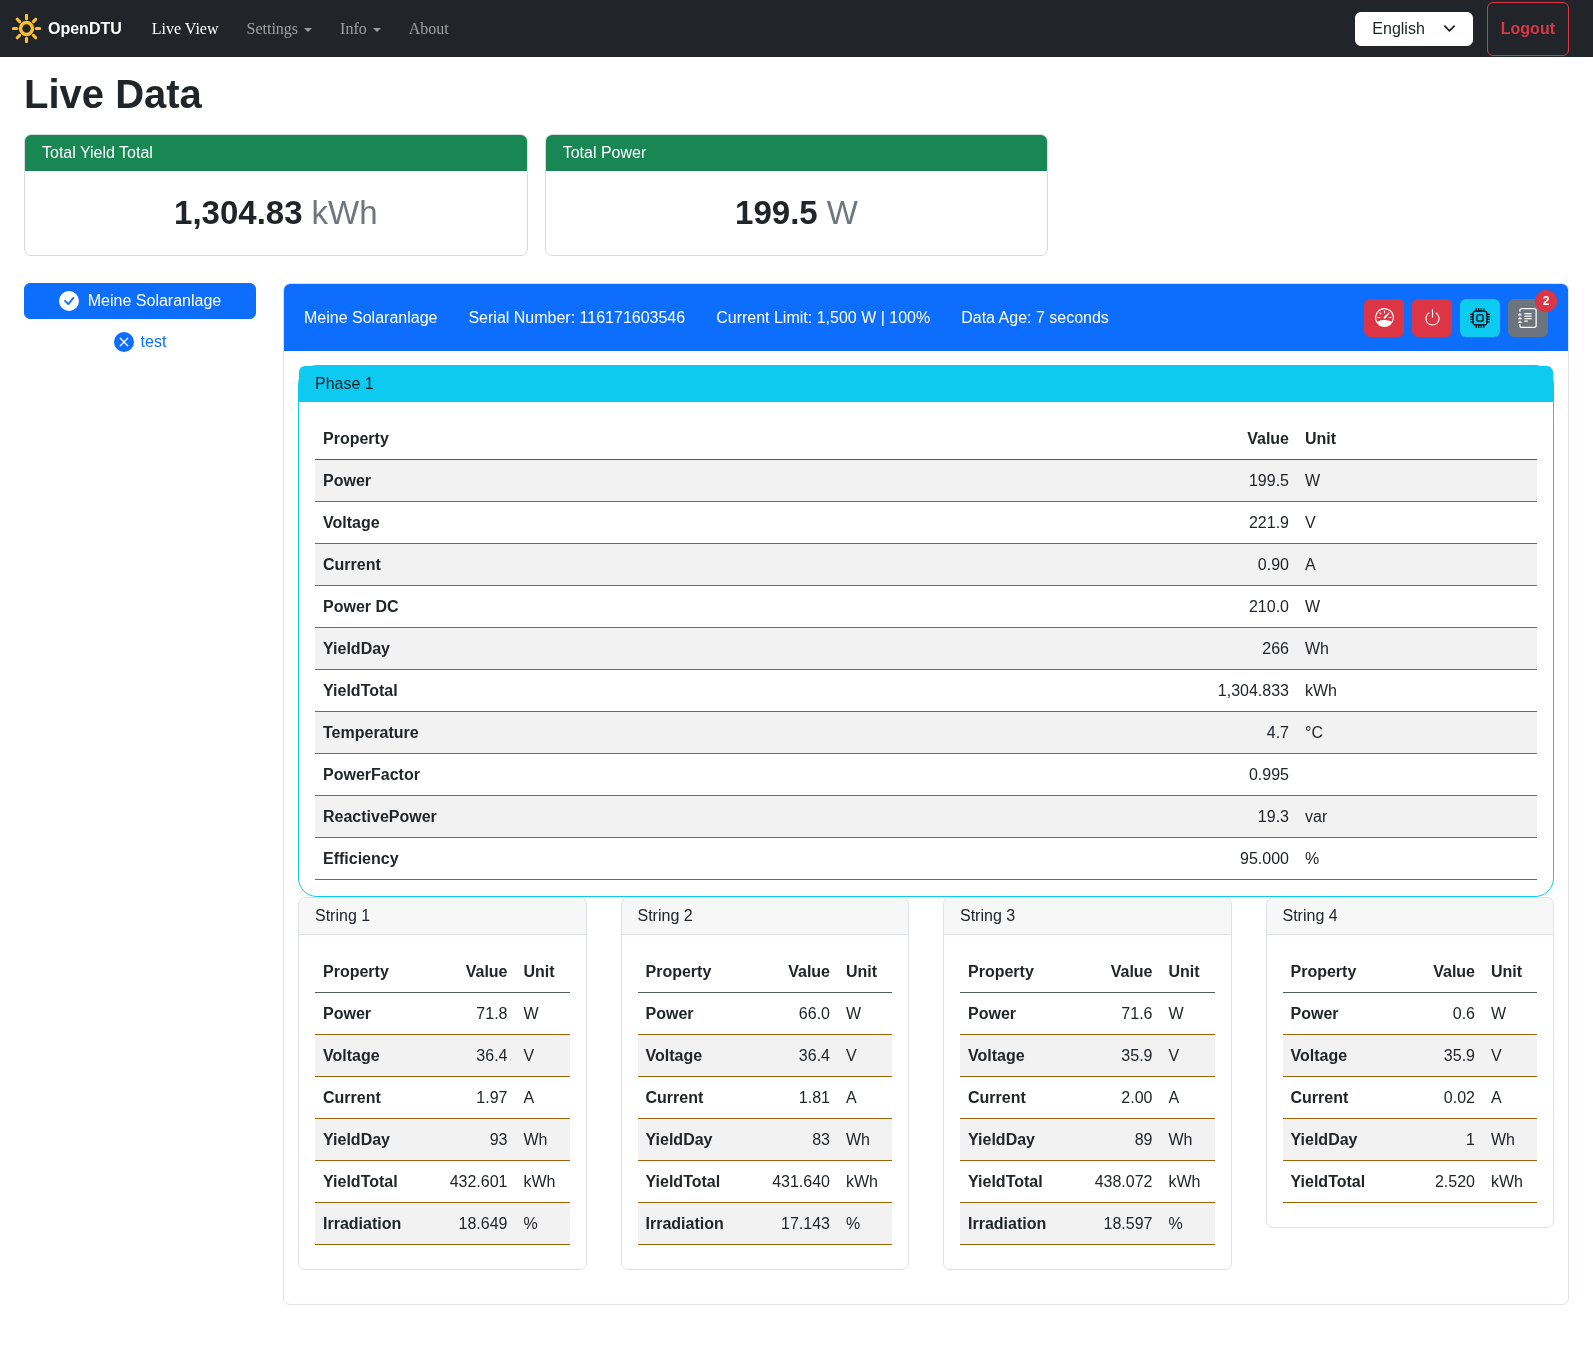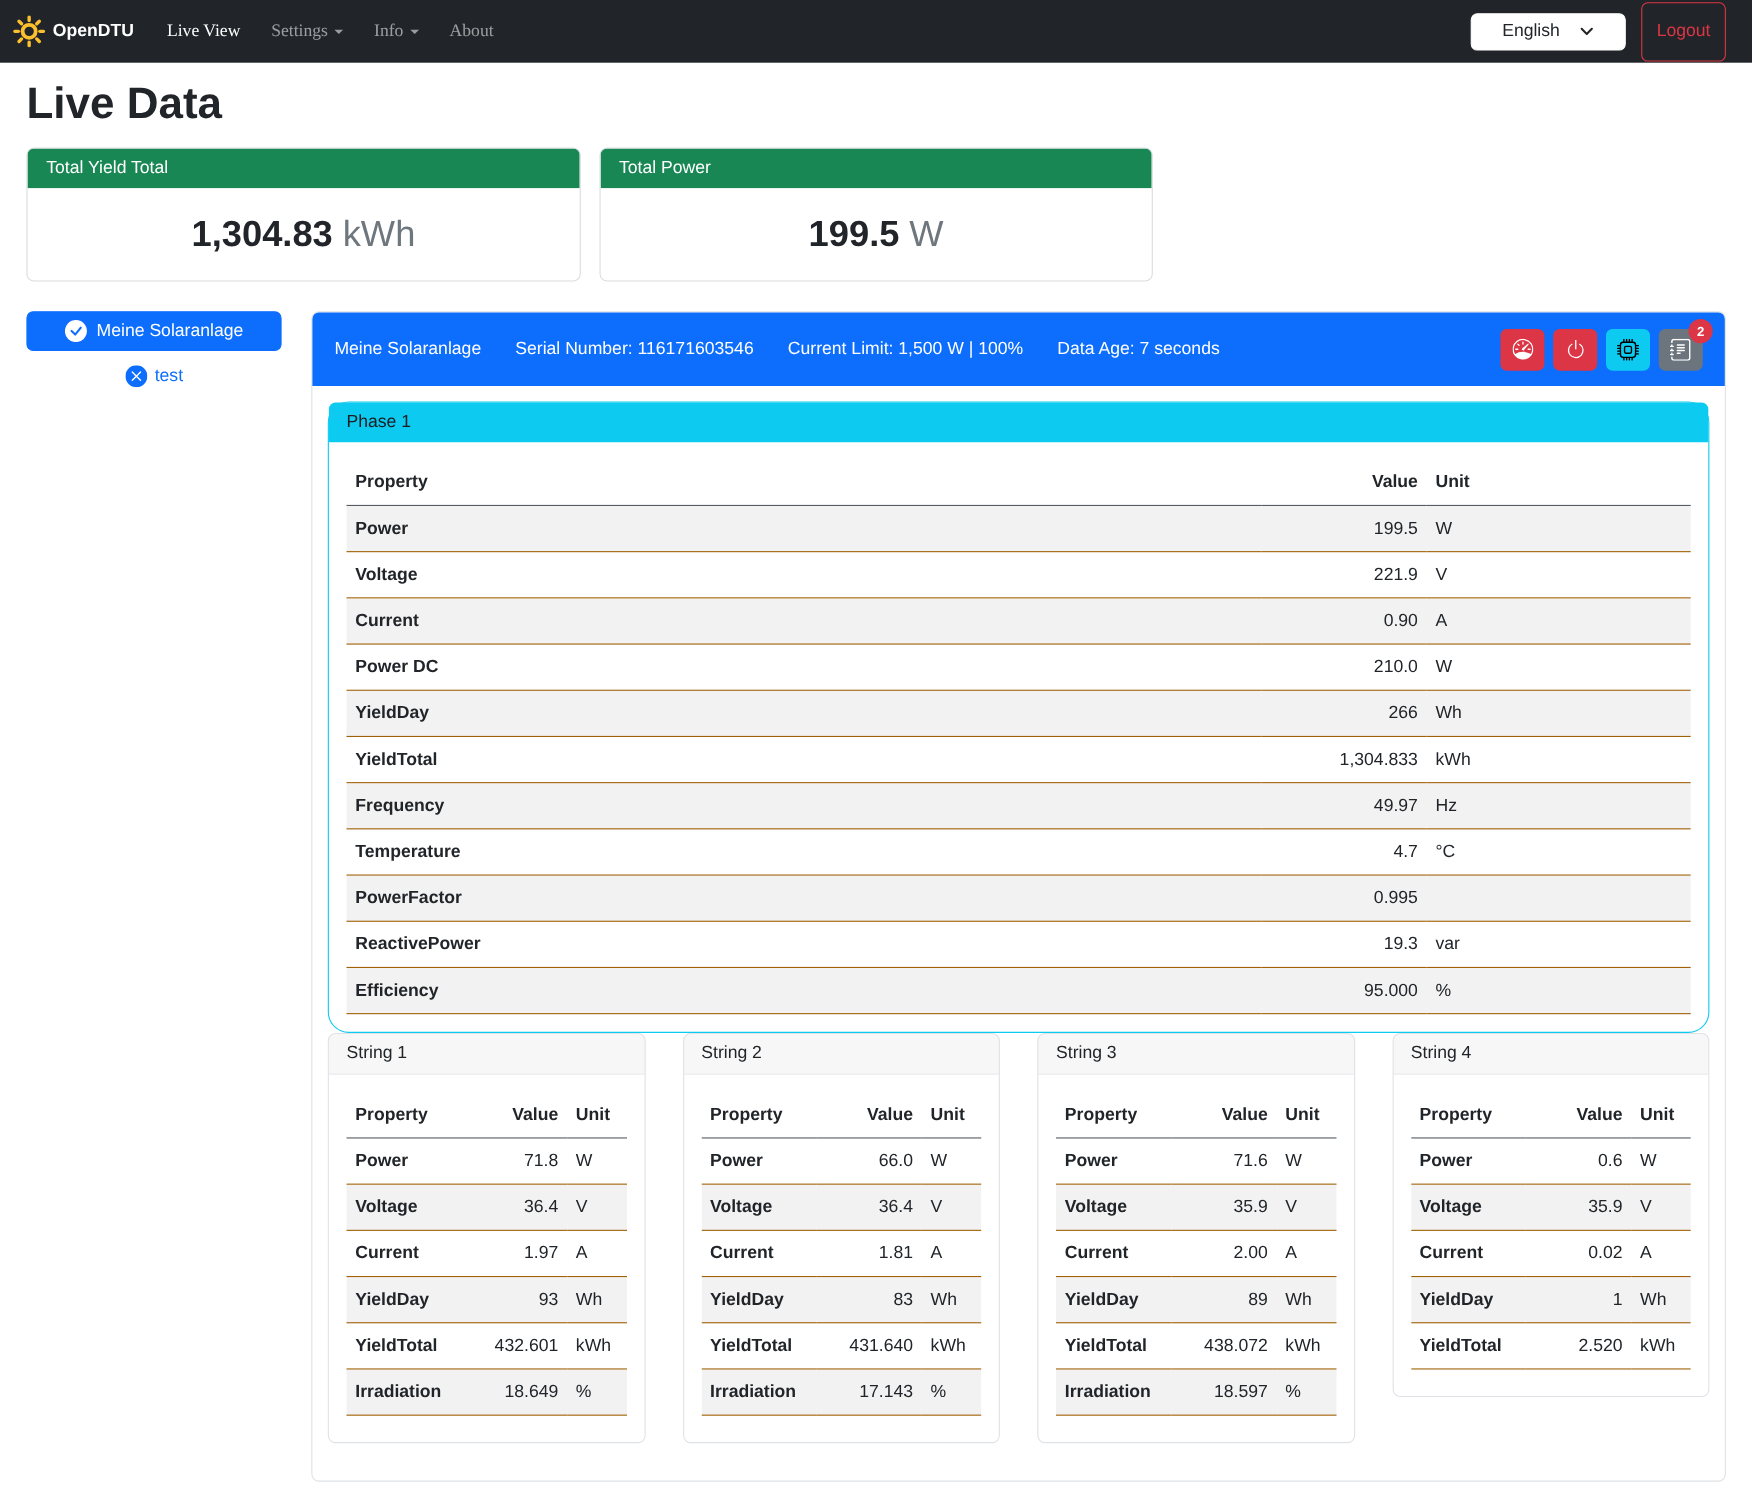--- a/index.html
+++ b/index.html
@@ -18,26 +18,27 @@
     padding:0 24px 0 12px;
   }
   .brand { display:flex; align-items:center; gap:7px; color:#fff; font-size:16px; font-weight:600; text-decoration:none; cursor:pointer; }
   .nav-links { display:flex; margin-left:16px;font-family:Liberation Serif, serif; }
   .nav-link { color:rgba(255,255,255,.55); padding:9px 14px; text-decoration:none; cursor:pointer; }
   .nav-link.active { color:#fff; }
   .caret { display:inline-block; margin-left:6px; vertical-align:2px; border-top:4px solid currentColor; border-left:4px solid transparent; border-right:4px solid transparent; }
   .nav-right { margin-left:auto; display:flex; align-items:center; gap:14px; }
   .lang-select {
     background:#fff; color:#212529; border:1px solid #fff; border-radius:6px;
-    padding:7px 28px; display:flex; align-items:center; gap:18px; cursor:pointer;
+    padding:7px 16px; display:flex; align-items:center; gap:18px; cursor:pointer;
   }
   .logout-btn {
     background:transparent; border:1px solid #dc3545; color:#dc3545;
     border-radius:6px; padding:17px 13px; font-size:16px; cursor:pointer;
     font-family:"Liberation Sans", sans-serif;
+    font-weight:bold;
   }
 
   
   .container { padding:0 24px; }
   .page-title { font-size:40px; font-weight:600; margin:15px 0 17px; color:#212529; }
 
   
   .summary-row { display:grid; grid-template-columns:repeat(3,1fr); gap:17px; margin-bottom:27px; }
   .summary-card { border:1px solid #d9dcdf; border-radius:7px; background:#fff; overflow:hidden; }
   .summary-card .head { background:#198754; color:#fff; padding:9px 17px; }
@@ -272,25 +273,20 @@
                     <th class="prop">YieldDay</th>
                     <td class="val">266</td>
                     <td class="unit">Wh</td>
                   </tr>
                   <tr>
                     <th class="prop">YieldTotal</th>
                     <td class="val">1,304.833</td>
                     <td class="unit">kWh</td>
                   </tr>
                   <tr>
-                    <th class="prop">Frequency</th>
-                    <td class="val">49.97</td>
-                    <td class="unit">Hz</td>
-                  </tr>
-                  <tr>
                     <th class="prop">Temperature</th>
                     <td class="val">4.7</td>
                     <td class="unit">°C</td>
                   </tr>
                   <tr>
                     <th class="prop">PowerFactor</th>
                     <td class="val">0.995</td>
                     <td class="unit"></td>
                   </tr>
                   <tr>

